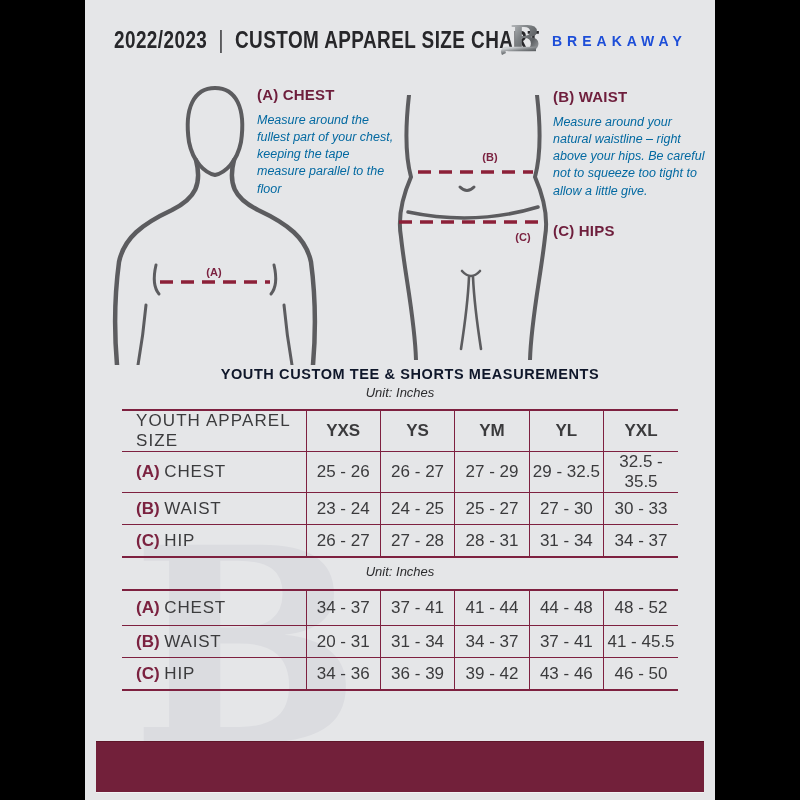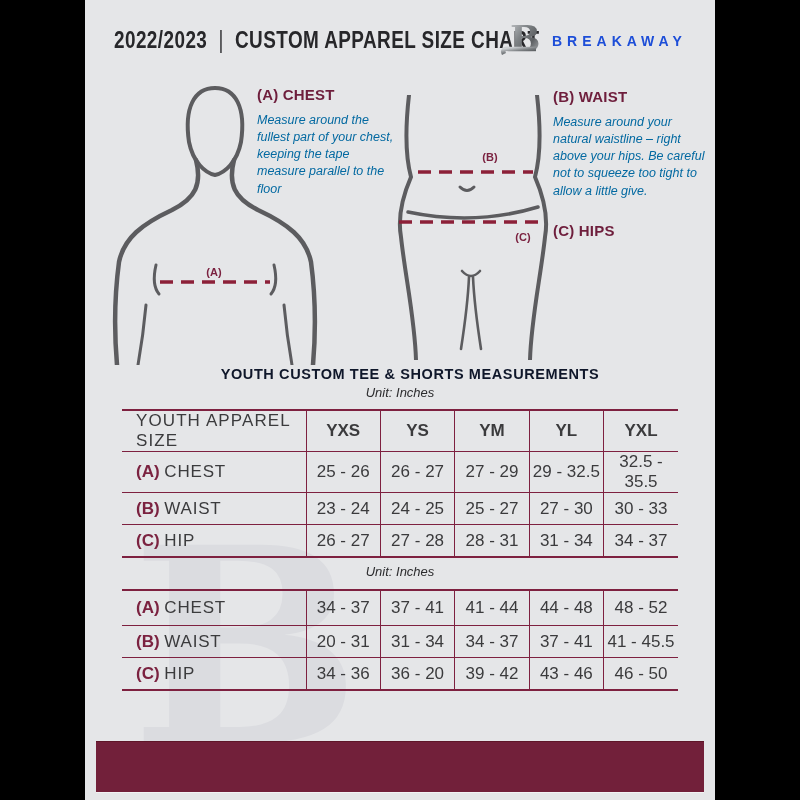--- a/index.html
+++ b/index.html
@@ -201,21 +201,21 @@
       <td><span class="pfx">(B)</span> <span class="lbl">WAIST</span></td>
       <td>20 - 31</td>
       <td>31 - 34</td>
       <td>34 - 37</td>
       <td>37 - 41</td>
       <td>41 - 45.5</td>
     </tr>
     <tr>
       <td><span class="pfx">(C)</span> <span class="lbl">HIP</span></td>
       <td>34 - 36</td>
-      <td>36 - 20</td>
+      <td>36 - 39</td>
       <td>39 - 42</td>
       <td>43 - 46</td>
       <td>46 - 50</td>
     </tr>
   </tbody>
     </table>
 
   <div class="footer-bar"></div>
 </div>
 

